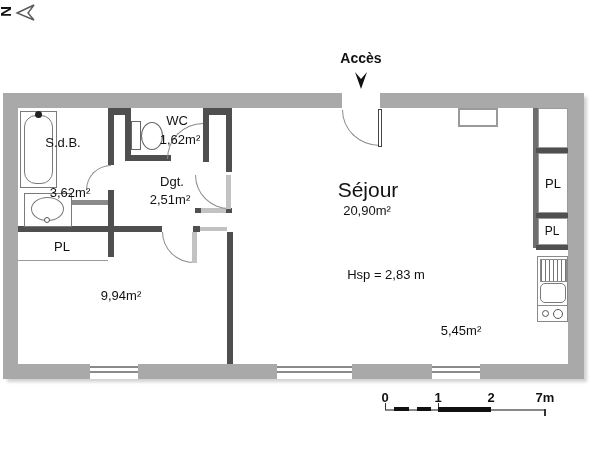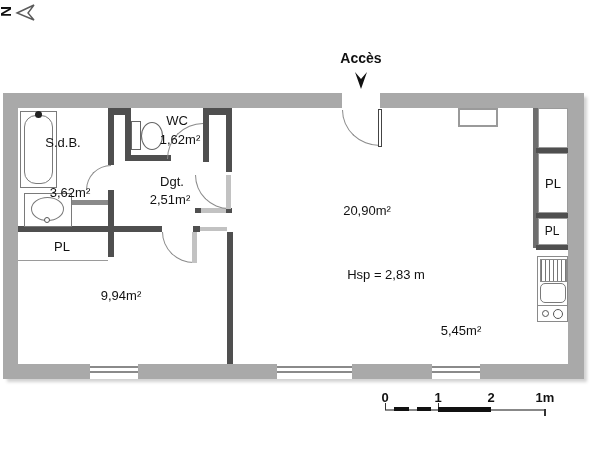--- a/index.html
+++ b/index.html
@@ -126,37 +126,38 @@
 
   <div class="lbl room" style="left:63px;top:142px;">S.d.B.</div>
   <div class="lbl area" style="left:70px;top:192px;">3,62m²</div>
 
   <div class="lbl room" style="left:177px;top:120px;">WC</div>
   <div class="lbl area" style="left:180px;top:139px;">1,62m²</div>
 
   <div class="lbl room" style="left:172px;top:181px;">Dgt.</div>
   <div class="lbl area" style="left:170px;top:199px;">2,51m²</div>
 
+  <div class="lbl room-lg" style="left:368px;top:189px;">Séjour</div>
   <div class="lbl area" style="left:367px;top:210px;">20,90m²</div>
 
   <div class="lbl area" style="left:121px;top:295px;">9,94m²</div>
 
   <div class="lbl area" style="left:461px;top:322px;margin-top:8px;">5,45m²</div>
 
   <div class="lbl area" style="left:386px;top:274px;">Hsp = 2,83 m</div>
 
   <div class="lbl pl" style="left:62px;top:246px;">PL</div>
   <div class="lbl pl" style="left:553px;top:183px;">PL</div>
   <div class="lbl pl" style="left:552px;top:231px;font-size:12px;">PL</div>
 
   <div class="a" style="left:0;top:0;">
     <div class="sb-lbl" style="left:385px;top:397px;">0</div>
     <div class="sb-lbl" style="left:438px;top:397px;">1</div>
     <div class="sb-lbl" style="left:491px;top:397px;">2</div>
-    <div class="sb-lbl" style="left:545px;top:397px;">1m</div>
+    <div class="sb-lbl" style="left:545px;top:397px;">7m</div>
     <div class="a" style="left:385px;top:409px;width:160px;height:1.5px;background:#888;"></div>
     <div class="tick" style="left:384.5px;top:403px;height:7px;"></div>
     <div class="tick" style="left:437.5px;top:403px;height:7px;"></div>
     <div class="tick" style="left:544px;top:409px;height:7px;"></div>
     <div class="a" style="left:438px;top:406.5px;width:53px;height:5px;background:#111;"></div>
     <div class="a" style="left:394px;top:407px;width:15px;height:4px;background:#111;"></div>
     <div class="a" style="left:417px;top:407px;width:14px;height:4px;background:#111;"></div>
   </div>
 
 </div>

